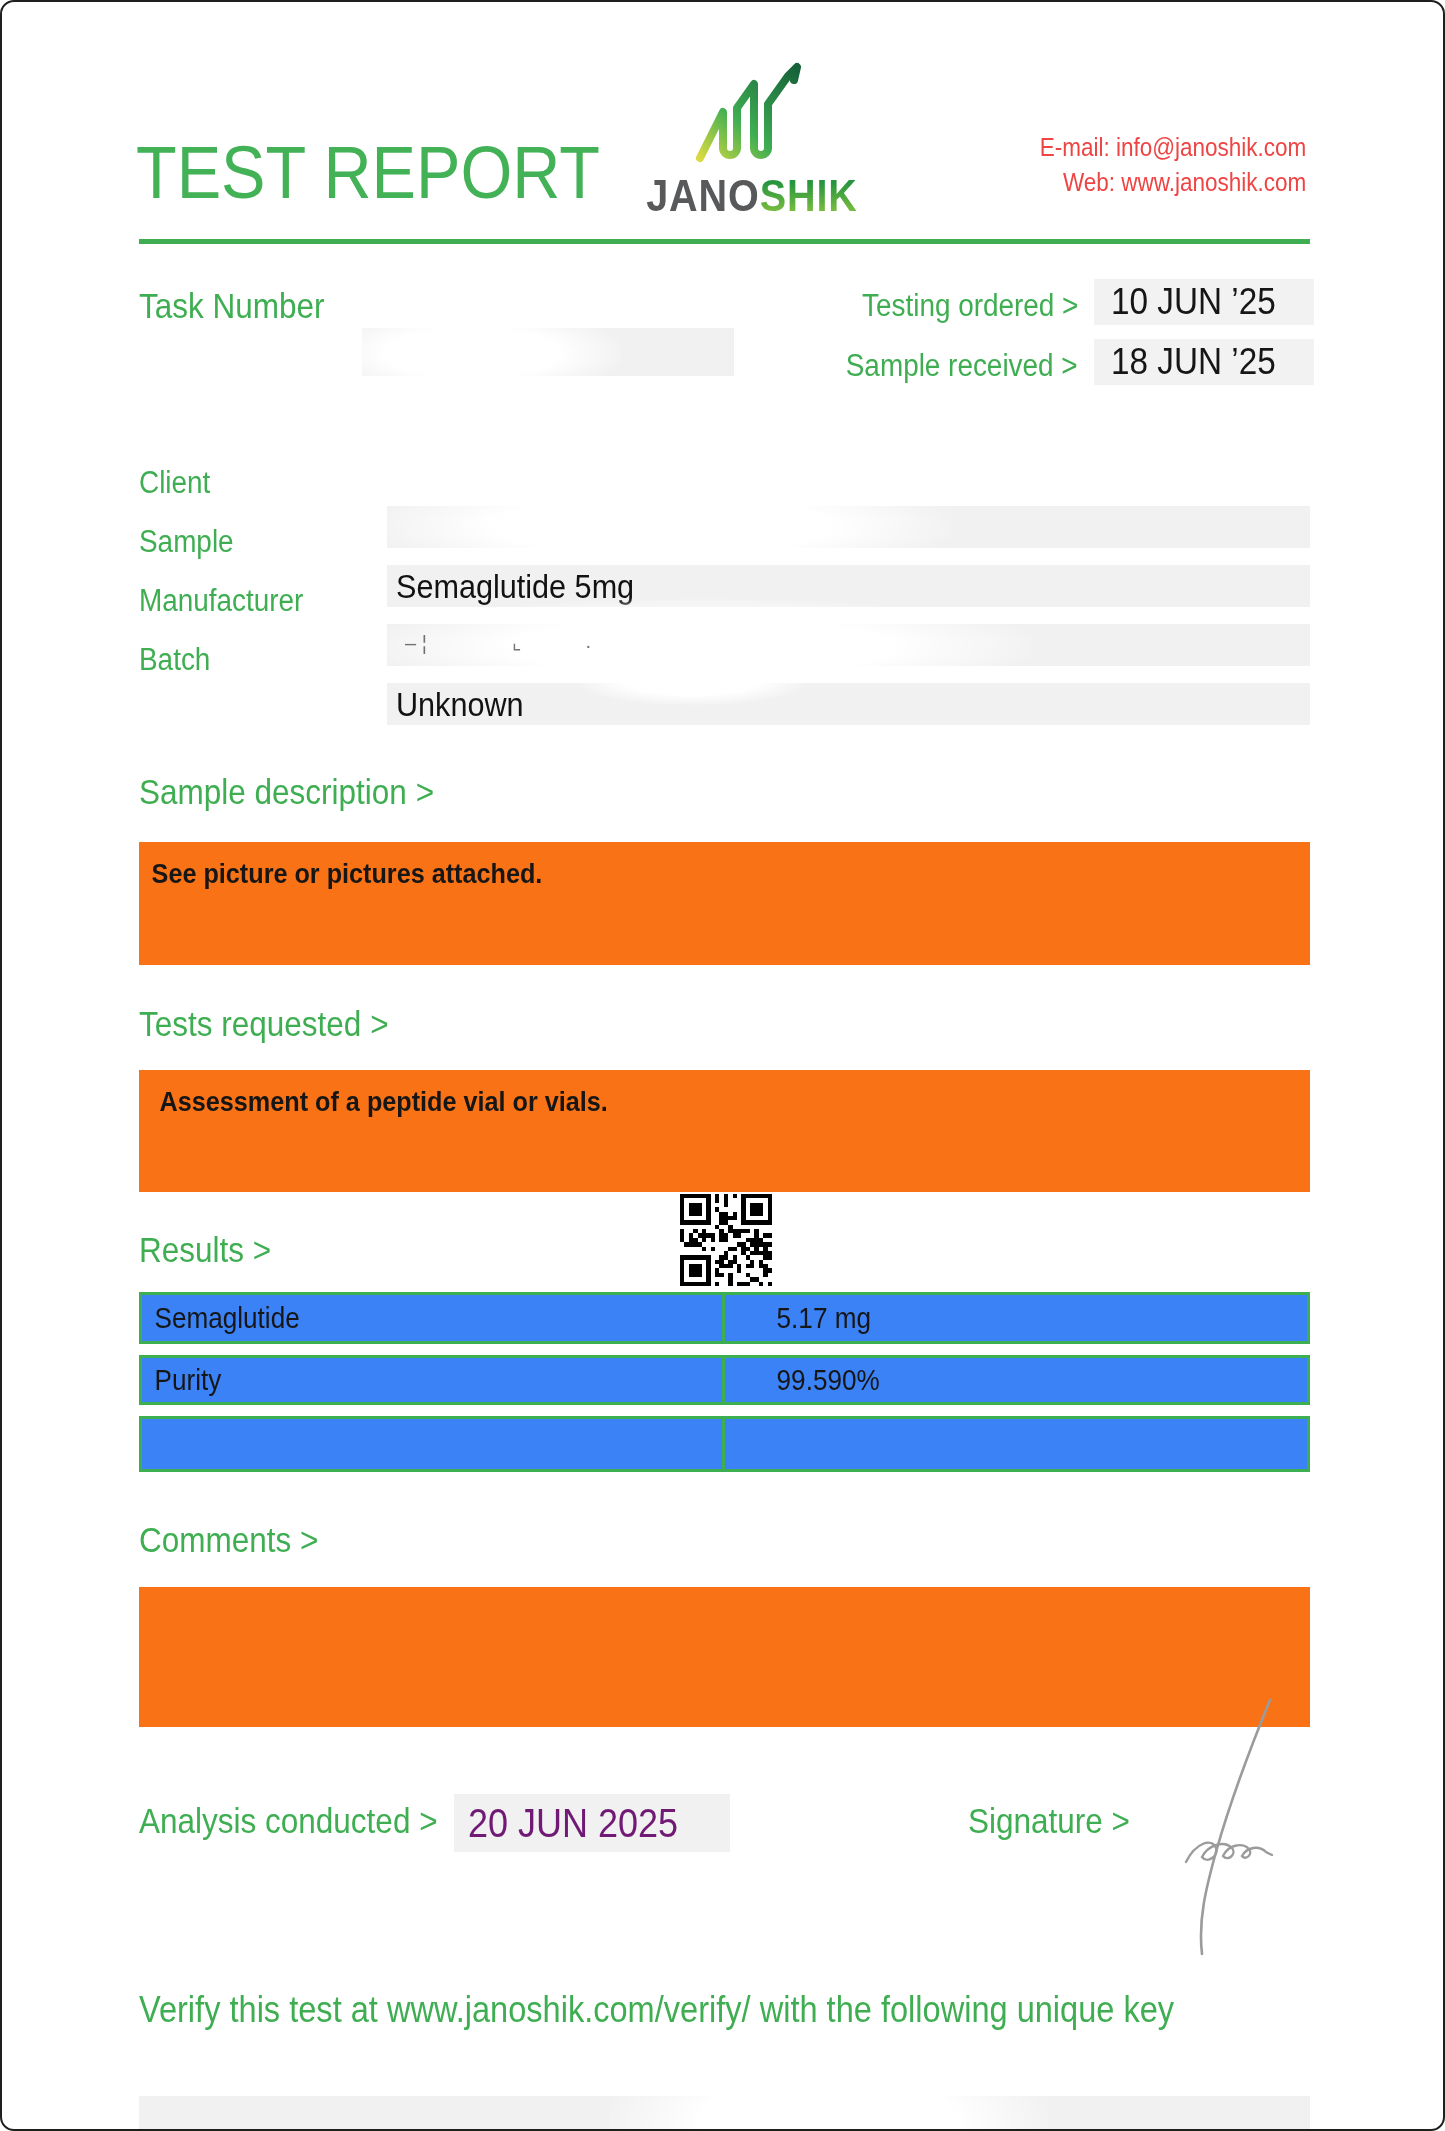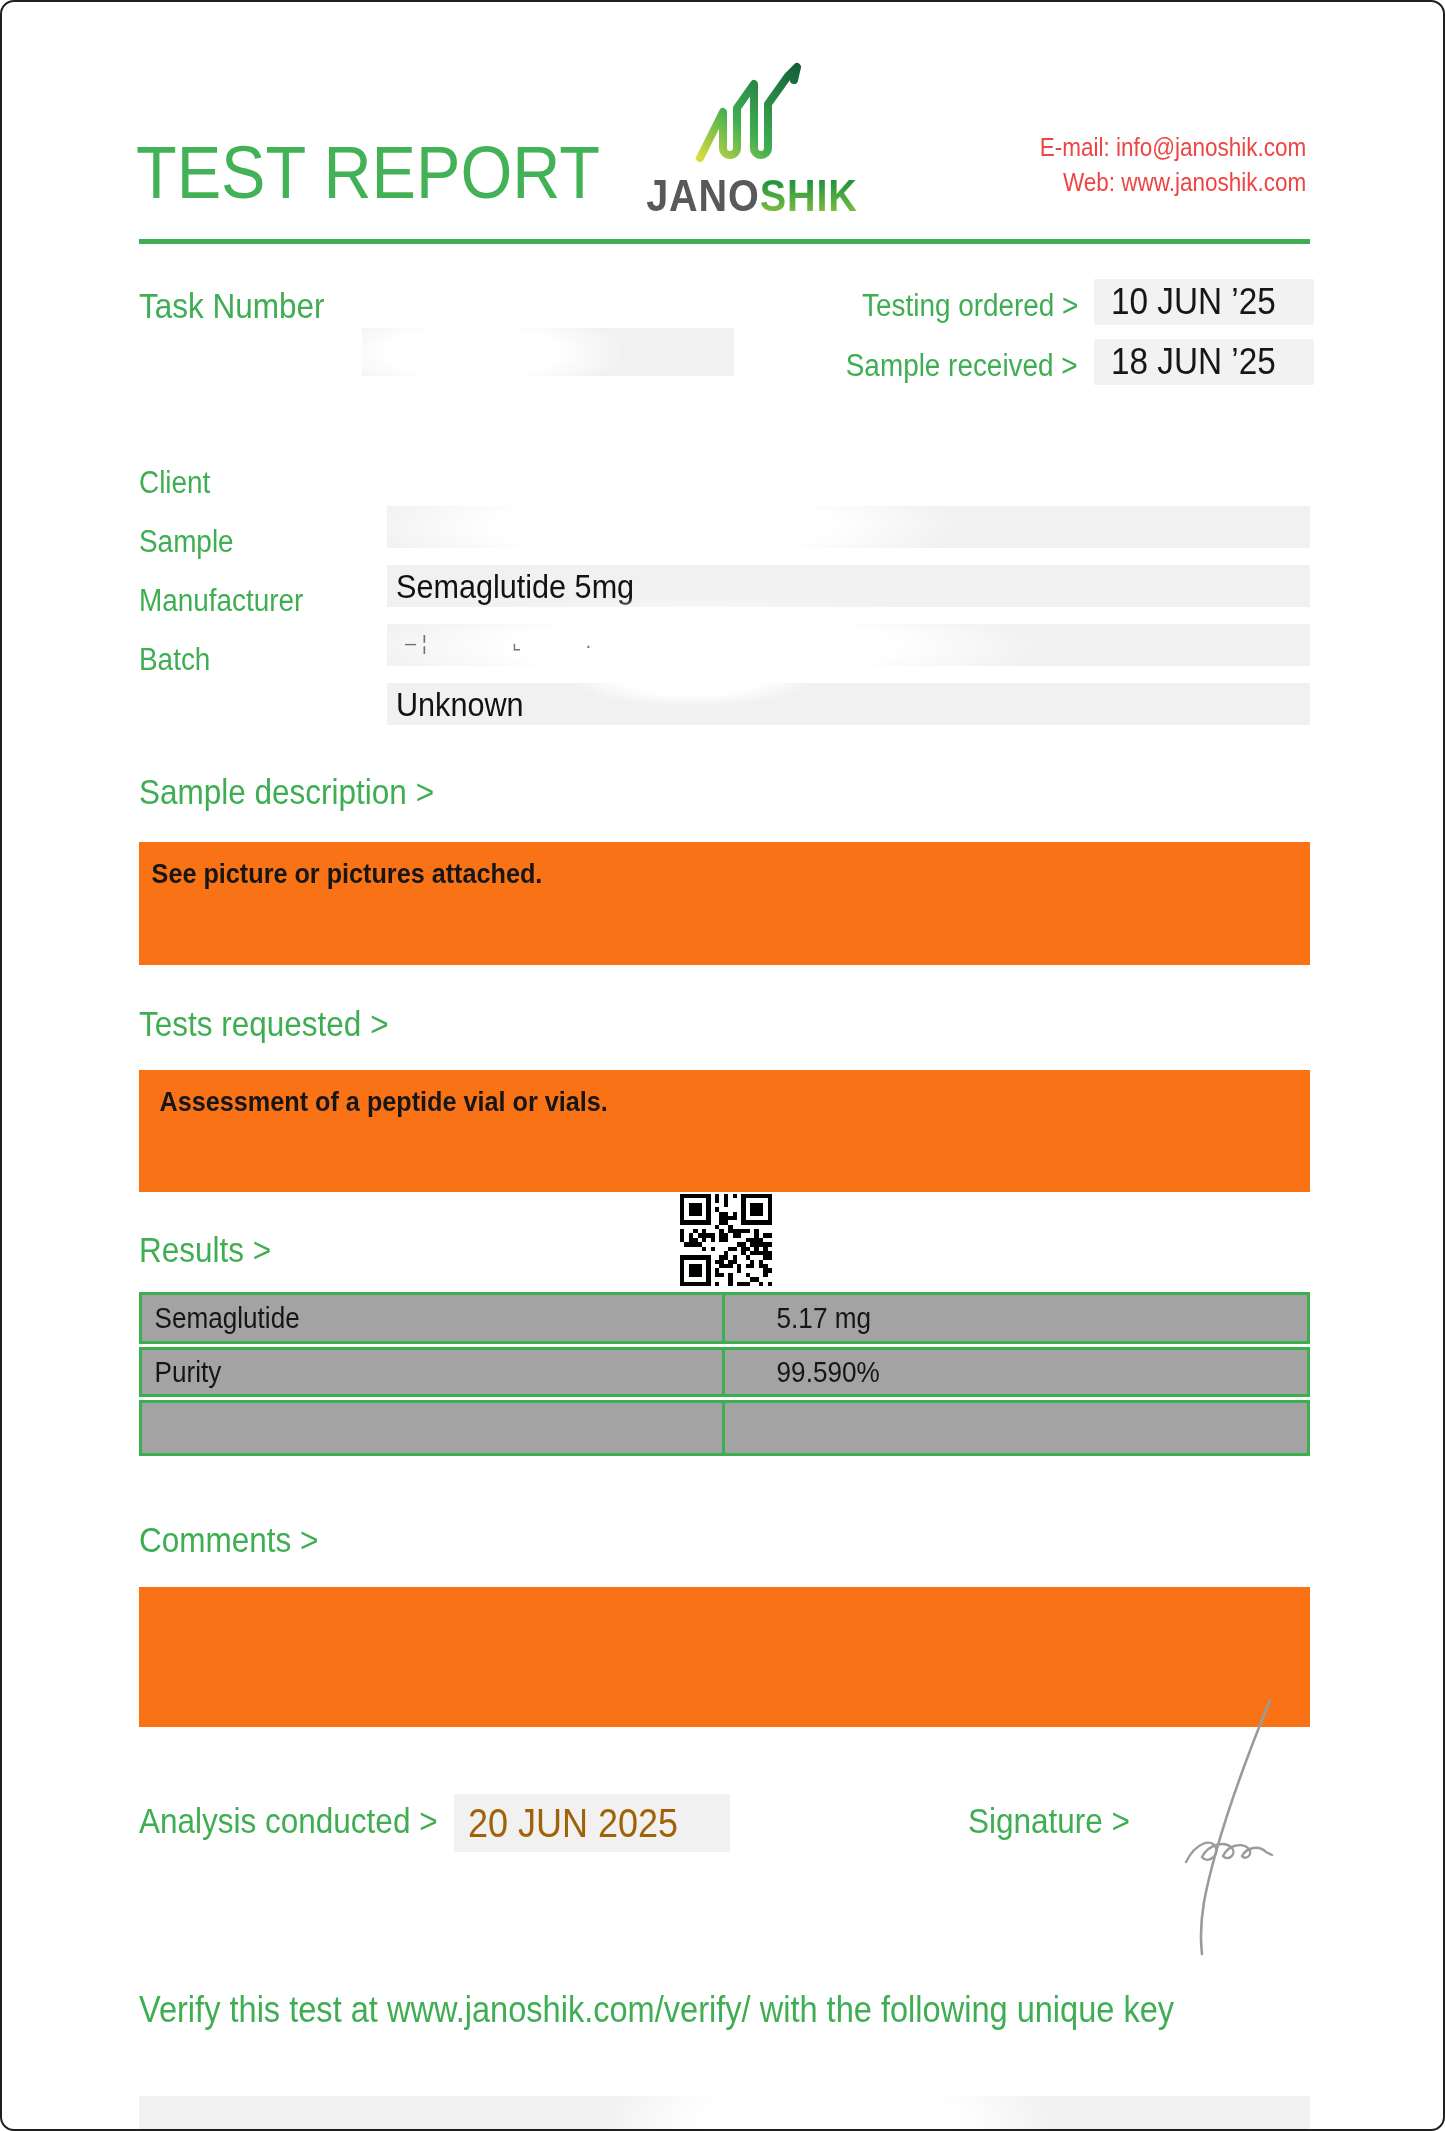--- a/index.html
+++ b/index.html
@@ -39,34 +39,34 @@
   .info-bar { left:385px; width:923px; height:42px; }
   .info-value { font-size:34px; line-height:42px; padding-left:10px; color:#121212; }
 
   
   .sec-heading { left:137px; font-size:35px; line-height:44px; }
   .sec-box { left:137px; width:1171px; background:#f97316;font-weight:bold; }
   .sec-box .txt { padding:16px 0 0 14px; font-size:28px; color:#161616; }
 
   
   .rtable { left:137px; top:1290px; width:1171px; }
-  .rrow { display:flex; border:3px solid #3CB050; margin-bottom:3px; background:#a3a3a3; }
+  .rrow { display:flex; border:3px solid #3CB050; margin-bottom:11px; background:#3b82f6; }
   .rcell1 { width:583px; border-right:3px solid #3CB050; }
   .rcell2 { flex:1;padding-left:39px; }
   .rrow .ct { font-size:29px; padding-left:14px; color:#161616; }
   .r1 { height:52px; } .r1 .ct { line-height:46px; }
   .r2 { height:50px; } .r2 .ct { line-height:44px; }
   .r3 { height:56px; }
 
   .qr { left:678px; top:1192px; width:92px; height:92px; }
   .qr svg { width:100%; height:100%; shape-rendering:crispEdges; }
 
   
   .an-label { left:137px; top:1797px; font-size:35px; line-height:44px; }
-  .an-date { left:452px; top:1792px; width:276px; height:58px; background:#F1F1F1; font-size:40px; line-height:58px; padding-left:14px; color:#a16207; }
+  .an-date { left:452px; top:1792px; width:276px; height:58px; background:#F1F1F1; font-size:40px; line-height:58px; padding-left:14px; color:#701a75; }
   .sig-label { left:966px; top:1797px; font-size:35px; line-height:44px; }
   .sig { left:1150px; top:1690px; width:140px; height:272px; }
 
   
   .verify { left:137px; top:1985px; font-size:37px; line-height:46px; transform:scaleX(0.88); transform-origin:0 50%; white-space:nowrap; }
   .key-bar { left:137px; top:2050px; width:1171px; height:49px; }
 
   .blob { position:absolute; background:radial-gradient(ellipse at center, rgba(255,255,255,0.97) 42%, rgba(255,255,255,0) 74%); pointer-events:none; }
   .mark { position:absolute; color:#2a2a2a; opacity:.65; font-size:20px; }
 </style>

